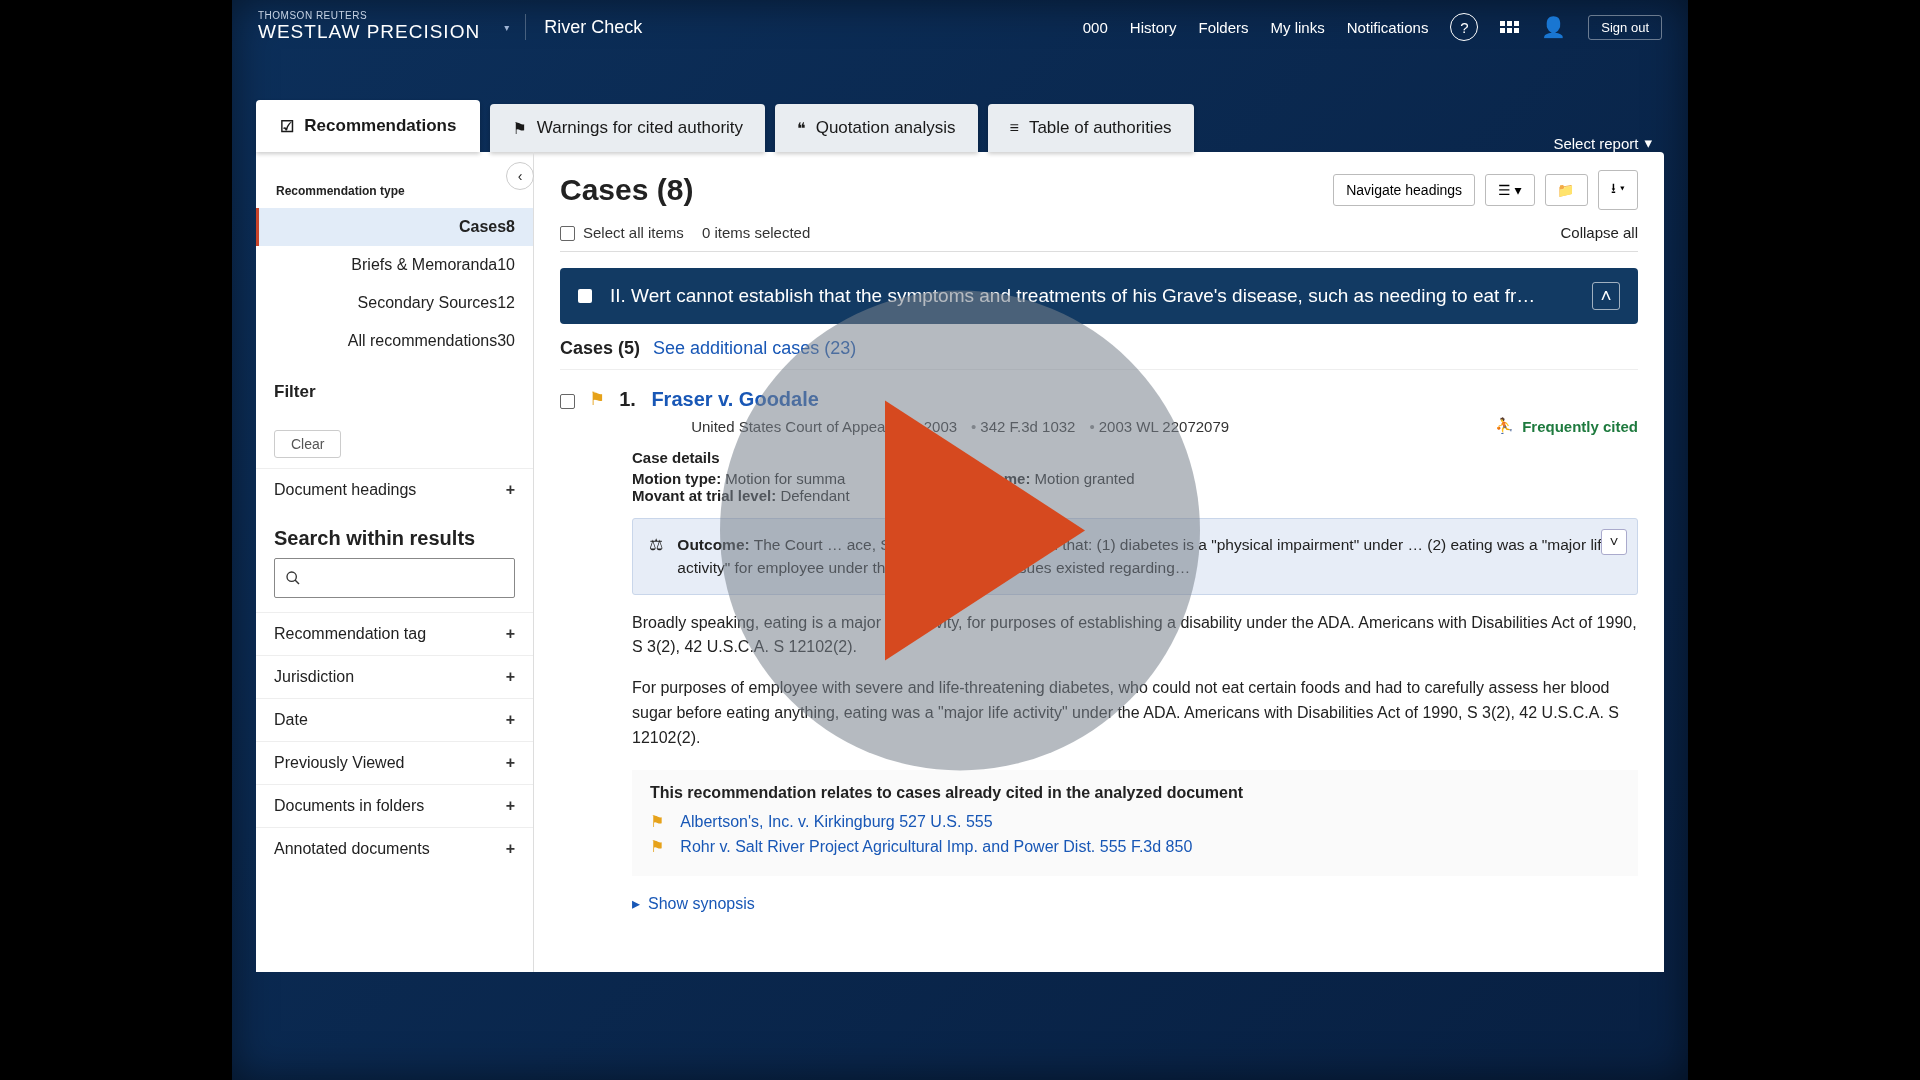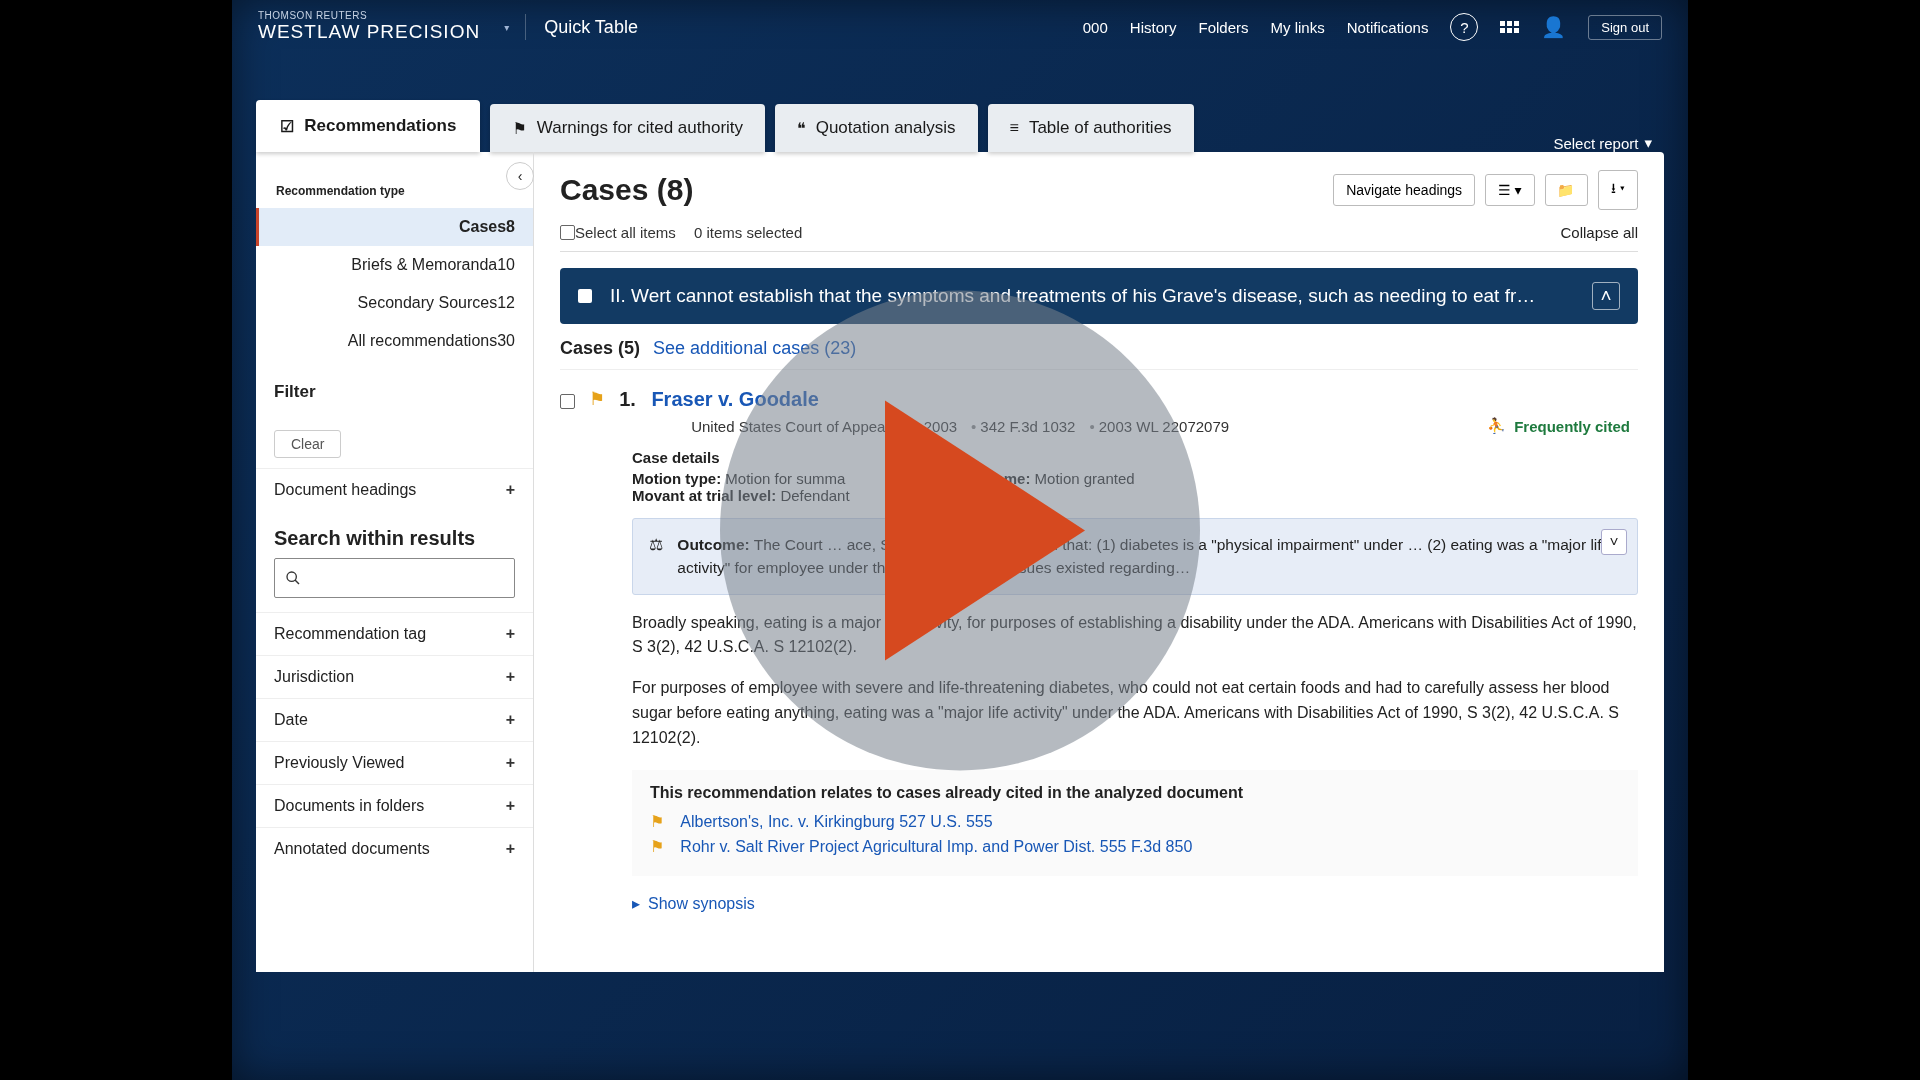--- a/index.html
+++ b/index.html
@@ -72,21 +72,21 @@
 .subhead b{font-weight:700;}
 .subhead a{color:#1857b6;text-decoration:none;margin-left:8px;}
 
 .case{margin-top:6px;border-top:1px solid #eee;padding-top:18px;}
 .case-row1{display:flex;align-items:flex-start;gap:14px;}
 .case-row1 .cb{margin-top:6px;}
 .flag{color:#e6a21a;font-size:18px;}
 .case-title{font-size:20px;font-weight:700;}
 .case-title .num{color:#222;margin-right:10px;}
 .case-title .blue{color:#1857b6;}
-.meta{margin:6px 8px 0 72px;font-size:15px;color:#333;display:flex;gap:10px;align-items:center;flex-wrap:wrap;}
+.meta{margin:6px 0 0 72px;font-size:15px;color:#333;display:flex;gap:10px;align-items:center;flex-wrap:wrap;}
 .meta .dot::before{content:"•";color:#888;margin:0 4px;}
 .freq{margin-left:auto;color:#1e7a3e;font-weight:600;display:flex;gap:8px;align-items:center;font-size:15px;}
 .details{margin:14px 0 0 72px;font-size:15px;}
 .details .lab{font-weight:700;}
 .details .row{margin-bottom:4px;}
 .details .twocol{display:flex;gap:80px;}
 
 .outcome{margin:14px 0 0 72px;background:#e7edf7;border:1px solid #c9d6ea;border-radius:3px;padding:14px 16px;display:flex;gap:14px;position:relative;font-size:15.5px;line-height:1.5;}
 .outcome .gavel{font-size:16px;}
 .outcome .expand{position:absolute;right:10px;top:10px;border:1px solid #aac;width:26px;height:26px;display:flex;align-items:center;justify-content:center;border-radius:3px;background:#fff;}
@@ -114,21 +114,21 @@
 <div class="letterbox-r"></div>
 
 <div class="stage">
   <div class="topbar">
     <div class="brand-wrap">
       <span class="brand-small">THOMSON REUTERS</span>
       <span class="brand-big">WESTLAW PRECISION</span>
     </div>
     <span class="caret">▾</span>
     <div class="divider-v"></div>
-    <span class="app-name">Quick Table</span>
+    <span class="app-name">River Check</span>
     <div class="spacer"></div>
     <div class="nav-links">
       <span>000</span>
       <span>History</span>
       <span>Folders</span>
       <span>My links</span>
       <span>Notifications</span>
       <span class="icon-btn">?</span>
       <span class="grid-icon">
           <i></i>
@@ -234,21 +234,21 @@
         <div class="main-head">
           <div class="main-title">Cases (8)</div>
           <div class="head-tools">
             <button class="btn">Navigate headings</button>
             <button class="btn">☰ ▾</button>
             <button class="btn" style="color:#123a63">📁</button>
             <button class="btn">⭳ ▾</button>
           </div>
         </div>
         <div class="sel-row">
-          <label style="display:flex;align-items:center">
+          <label style="display:flex;gap:8px;align-items:flex-end">
               <span class="chk"></span>
               <span>Select all items</span>
             </label>
           <span>0 items selected</span>
           <span class="collapse-all">Collapse all</span>
         </div>
         <div class="hr"></div>
 
         <div class="heading-bar">
           <span class="sq"></span>

